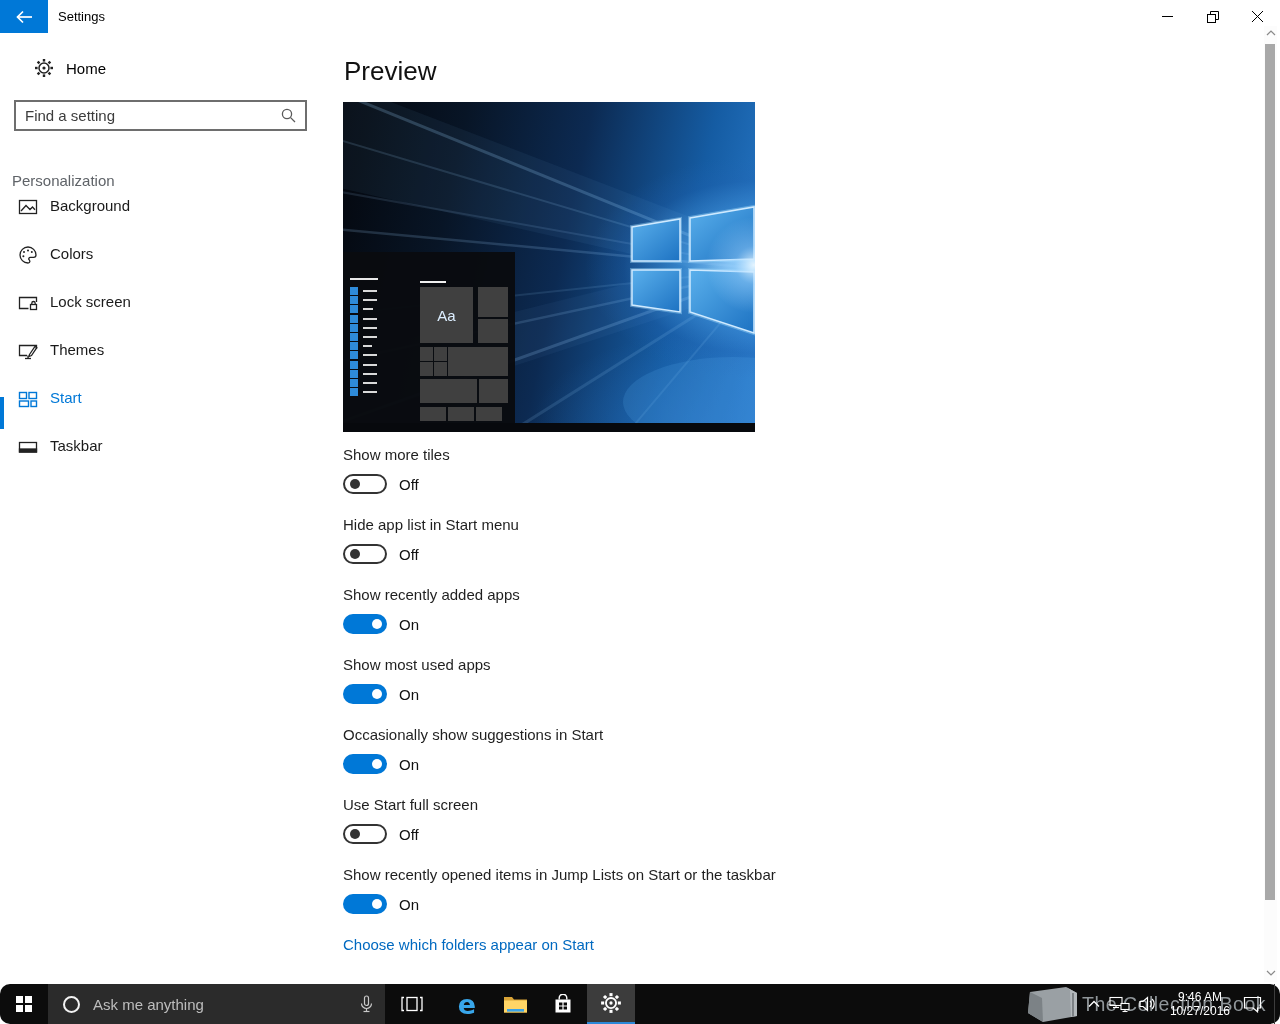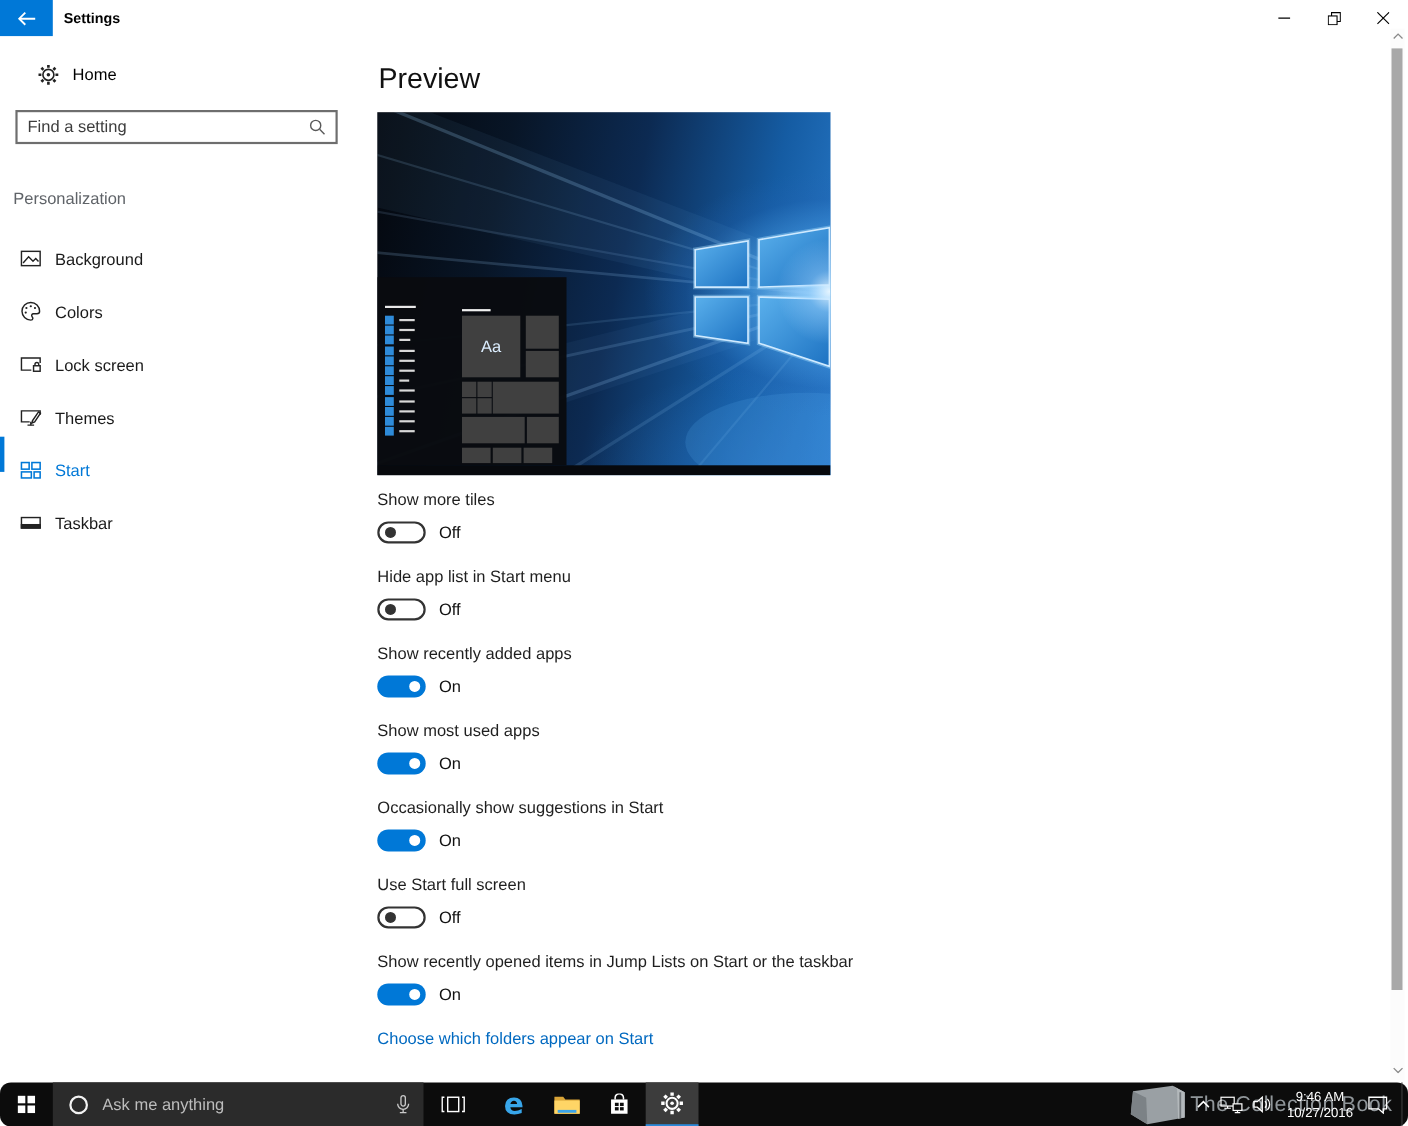--- a/index.html
+++ b/index.html
@@ -7,21 +7,21 @@
   body {
     width:1280px; height:1024px; overflow:hidden; background:#fff;
     font-family:"Liberation Sans", sans-serif; color:#1a1a1a;
     position:relative;
   }
   svg { display:block; }
 
   
   .window { position:absolute; left:0; top:0; width:1280px; height:984px; background:#fff; }
 
-  .titlebar { position:absolute; left:0; top:0; right:0; height:33px; background:#fff;font-weight:bold; }
+  .titlebar { position:absolute; left:0; top:0; right:0; height:33px; background:#fff; }
   .back-btn { position:absolute; left:0; top:0; width:48px; height:33px; background:#0078d7; border:none; padding:0;
               display:flex; align-items:center; justify-content:center; cursor:pointer; }
   .win-title { position:absolute; left:58px; top:0; height:33px; line-height:33px; font-size:13px; color:#000; }
   .win-controls { position:absolute; right:0; top:0; display:flex; }
   .win-btn { width:45px; height:33px; border:none; background:transparent; padding:0;
              display:flex; align-items:center; justify-content:center; cursor:pointer; color:#000; }
 
   
   .sidebar { position:absolute; left:0; top:33px; width:330px; bottom:0; background:#fff; }
   .home-row { position:absolute; left:16px; top:13px; height:44px; width:100%; display:flex; align-items:center; cursor:pointer; }
@@ -31,21 +31,21 @@
   .search-box { position:absolute; left:14px; top:67px; width:293px; height:31px; border:2px solid #6e6e6e;
                 background:#fff; display:flex; align-items:center; }
   .search-box input { flex:1; border:none; outline:none; font-size:15px; padding:0 0 0 9px; color:#222; background:transparent;
                       font-family:"Liberation Sans", sans-serif; }
   .search-box input::placeholder { color:#3c3c3c; opacity:1; }
   .search-box .mag { margin-right:9px; }
 
   .section-label { position:absolute; left:12px; top:139px; font-size:15px; color:#5f6368; }
 
   .nav { position:absolute; left:0; top:164px; right:0; }
-  .nav-item { position:relative; height:48px; display:flex; align-items:flex-end; cursor:pointer; color:#1a1a1a; }
+  .nav-item { position:relative; height:48px; display:flex; align-items:flex-start; cursor:pointer; color:#1a1a1a; }
   .nav-item .ic { margin-left:18px; width:20px; color:#222; }
   .nav-item .lbl { margin-left:12px; font-size:15px; }
   .nav-item.selected { color:#0078d7; }
   .nav-item.selected .ic { color:#0078d7; }
   .nav-item.selected::before { content:''; position:absolute; left:0; top:8px; width:4px; height:32px; background:#0078d7; }
 
   
   .main { position:absolute; left:343px; top:0; width:620px; }
   .heading { margin:56px 0 0 1px; font-size:26px; line-height:30px; font-weight:200; color:#111; }
 

